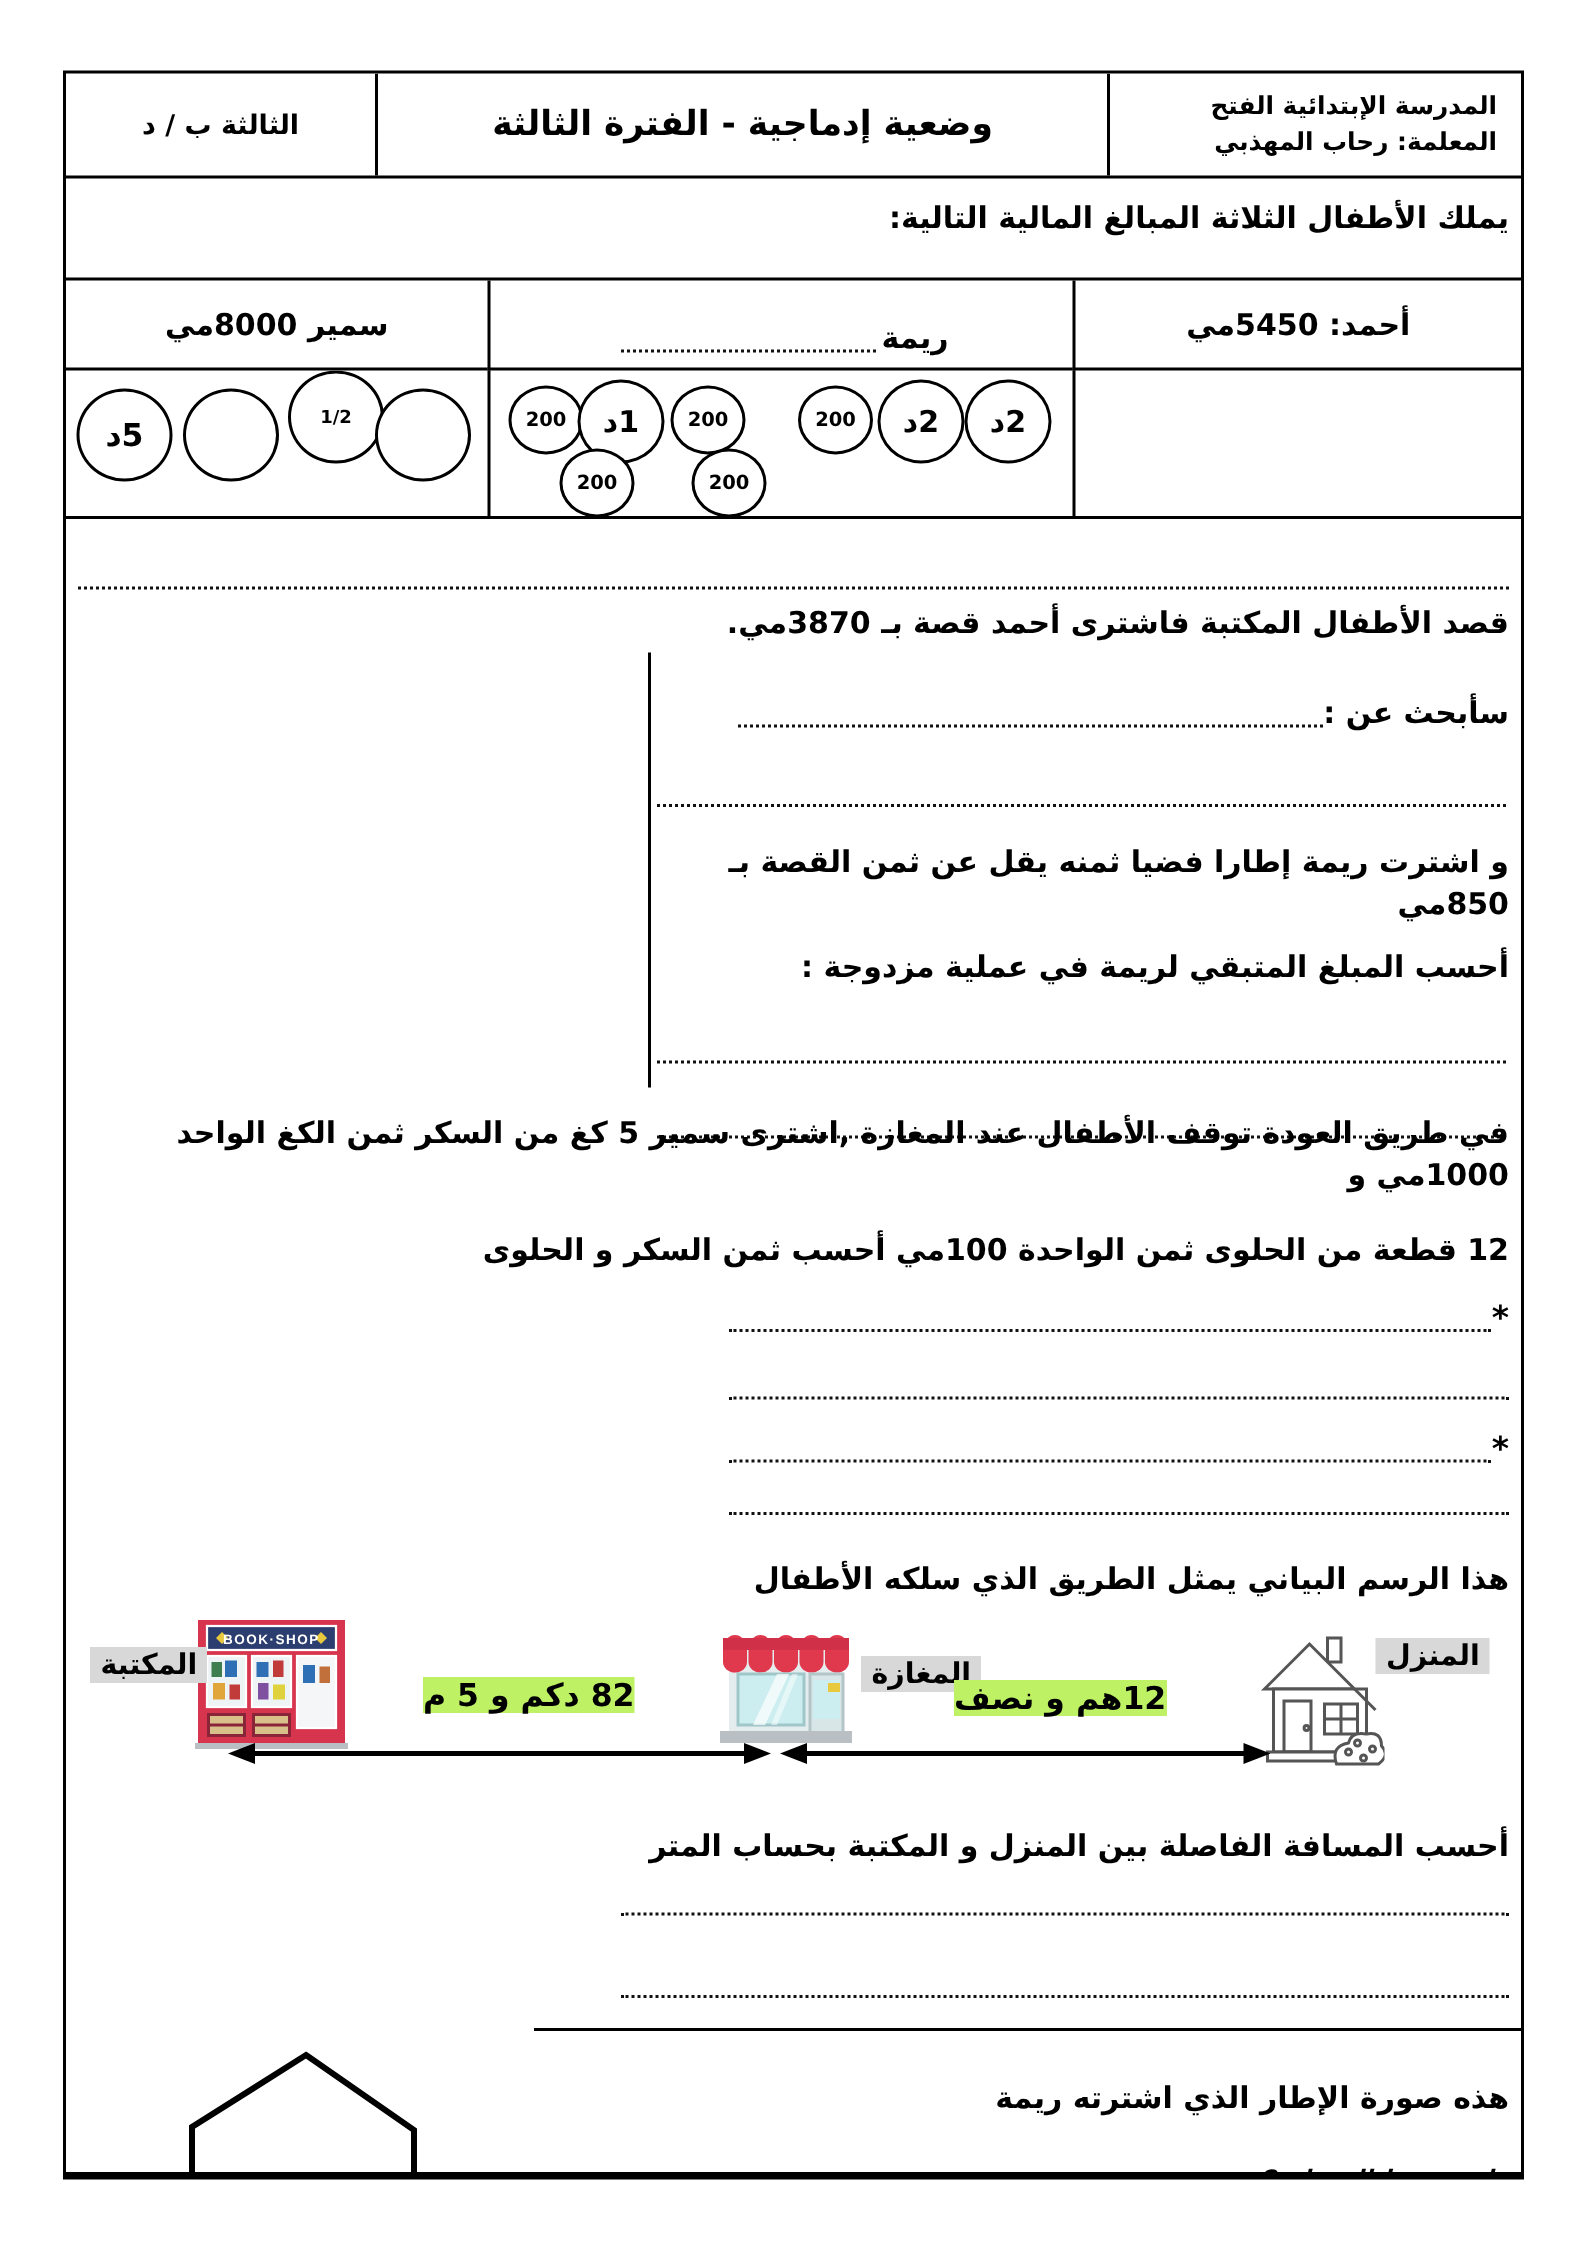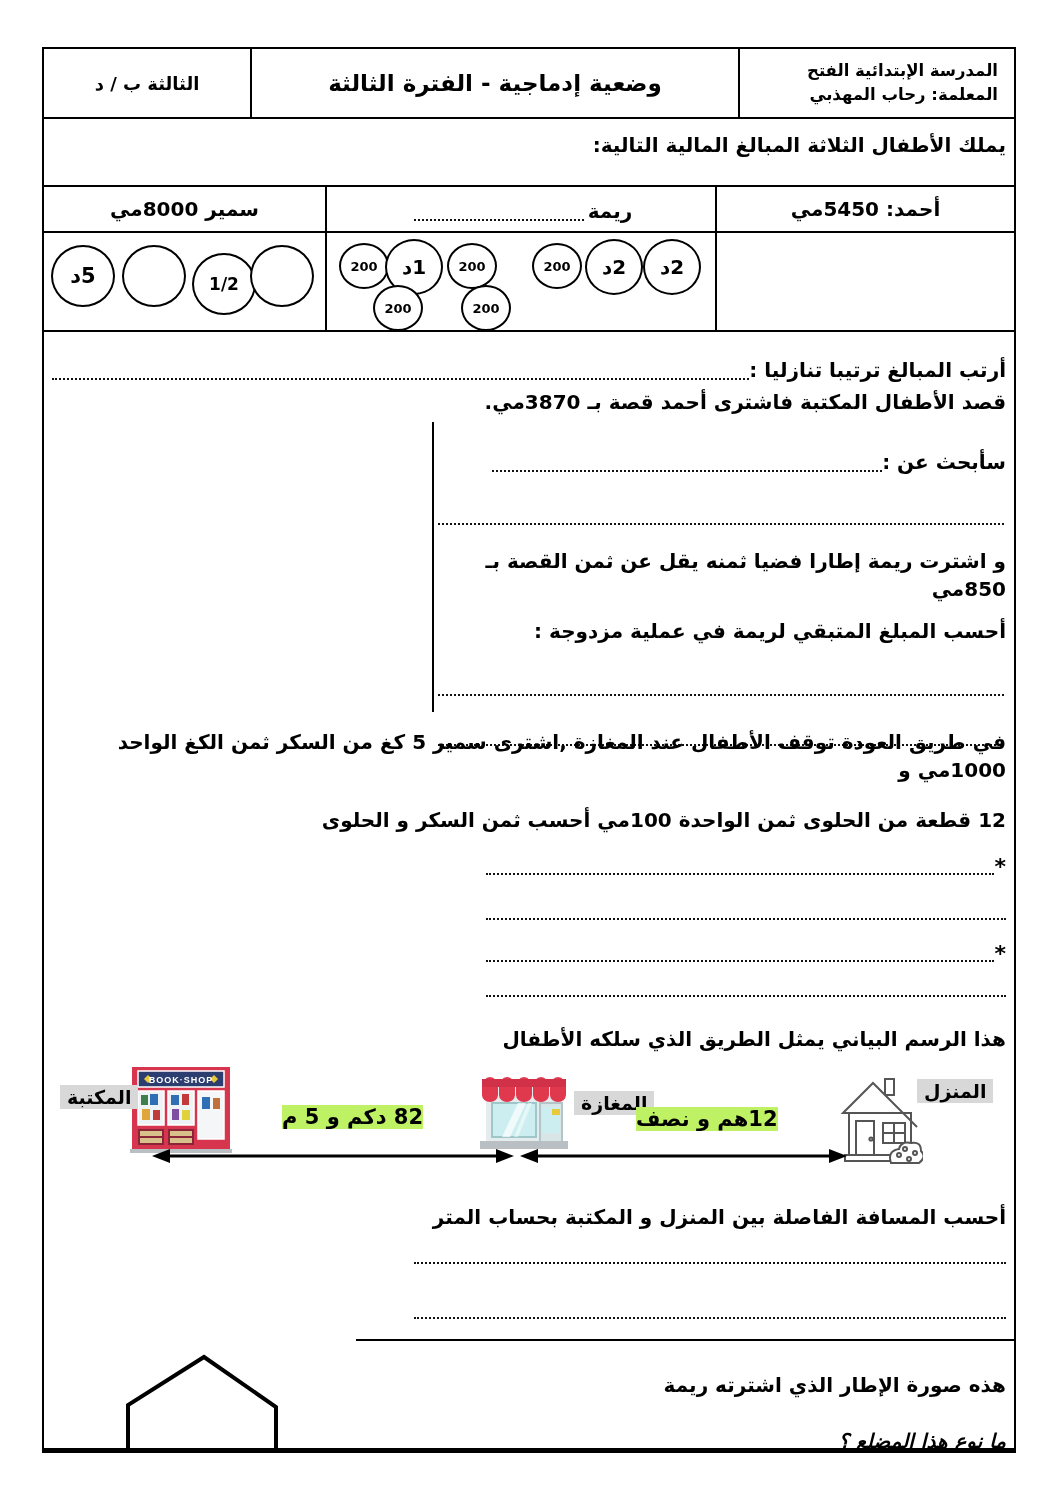--- a/index.html
+++ b/index.html
@@ -28,21 +28,21 @@
   .dots{flex:1;border-bottom:2.4px dotted #111;height:1.05em;min-width:20px;}
   .dots-fixed{border-bottom:2.4px dotted #111;height:1.05em;}
   
   .money-table{margin-top:26px;border-top:2.5px solid #000;border-bottom:2.5px solid #000;}
   .money-row{display:flex;flex-direction:row;}
   .money-cell{box-sizing:border-box;border-left:2.5px solid #000;}
   .money-cell:last-child{border-left:none;}
   .mc-ahmed{width:299px;}
   .mc-rima{width:390px;}
   .mc-samir{width:281px;}
-  .name-row .money-cell{height:46px;display:flex;align-items:center;justify-content:center;border-bottom:2.5px solid #000;}
+  .name-row .money-cell{height:60px;display:flex;align-items:center;justify-content:center;border-bottom:2.5px solid #000;}
   .coins-row .money-cell{height:97px;position:relative;overflow:hidden;}
   .coin{position:absolute;border:2.4px solid #000;border-radius:50%;background:#fff;
         display:flex;align-items:center;justify-content:center;font-weight:bold;box-sizing:border-box;}
   .coin.small{width:50px;height:46px;font-size:13px;}
   .coin.big{width:58px;height:56px;font-size:20px;}
   .coin.big2{width:64px;height:62px;font-size:21px;}
   
   .twocol{display:flex;margin-top:6px;}
   .col-text{width:582px;border-left:2px solid #000;box-sizing:border-box;padding:26px 8px 0 0;height:290px;}
   .col-blank{flex:1;}
@@ -97,28 +97,27 @@
         <span class="coin small" style="left:120px;top:10px;">200</span>
         <span class="coin small" style="left:205px;top:10px;">200</span>
         <span class="coin big" style="left:258px;top:6px;">2د</span>
         <span class="coin big" style="left:316px;top:6px;">2د</span>
         <span class="coin small" style="left:46px;top:52px;">200</span>
         <span class="coin small" style="left:134px;top:52px;">200</span>
       </div>
       <div class="money-cell mc-samir">
         <span class="coin big2" style="left:7px;top:12px;">5د</span>
         <span class="coin big2" style="left:78px;top:12px;"></span>
-        <span class="coin big2" style="left:148px;top:20px;font-size:17px;">1/2</span>
+        <span class="coin big2" style="left:148px;top:0;font-size:12px;">1/2</span>
         <span class="coin big2" style="left:206px;top:12px;"></span>
       </div>
     </div>
   </div>
 
   <div class="row t pad" style="margin-top:24px;">
-    <span>أرتب المبالغ ترتيبا تنازليا : </span>
     <span class="dots" style="margin-bottom:4px;"></span>
   </div>
 
   <div class="t pad" style="margin-top:4px;">قصد الأطفال المكتبة  فاشترى أحمد قصة بـ 3870مي.</div>
 
   <div class="twocol">
     <div class="col-text">
       <div class="row t" style="padding-left:58px;">
         <span>سأبحث عن :</span>
         <span class="dots" style="margin-bottom:4px;"></span>

